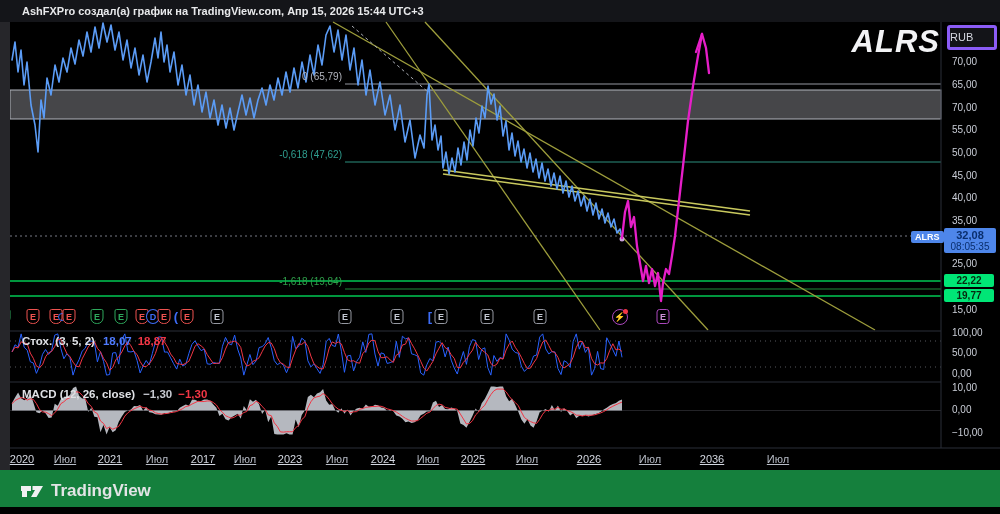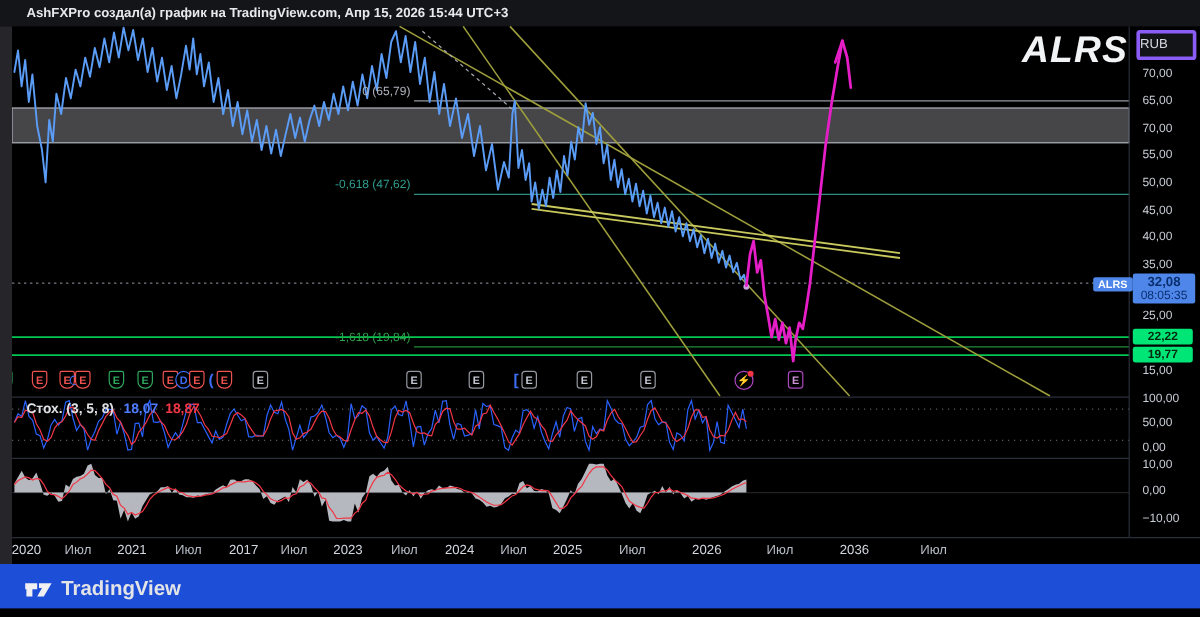--- a/index.html
+++ b/index.html
@@ -12,21 +12,21 @@
   
   #leftstrip{left:0;top:22px;width:10px;height:448px;background:#26262a;}
   
   #legend{left:22px;top:30px;font-size:12px;color:#e2e4e8;white-space:nowrap;font-weight:bold;}
   #legend .val{color:#5b9cf6;margin-left:8px;font-weight:bold;}
   
   #watermark{left:800px;top:24px;width:140px;text-align:right;font-size:31px;font-style:italic;
              font-weight:bold;color:#f2f3f5;letter-spacing:1px;}
   
   .tick{position:absolute;left:952px;width:46px;font-size:10px;color:#c9cdd6;}
-  .xtick{position:absolute;top:453px;font-size:11px;color:#b7bcc6;transform:translateX(-50%);}
+  .xtick{position:absolute;top:453px;font-size:11px;color:#b7bcc6;transform:translateX(-50%);text-decoration:underline;}
   
   #rub{left:947px;top:25px;width:44px;height:19px;border:3px solid #8b5cf6;border-radius:3px;
        color:#d5d8e0;font-size:11px;text-align:left;line-height:19px;background:#131418;}
   
   .fiblabel{position:absolute;left:230px;width:112px;text-align:right;font-size:10px;}
   
   #pricelabel{left:944px;top:228px;width:52px;background:#4e86ea;color:#0a2f6e;border-radius:2px;
               text-align:center;padding:1px 0;}
   #pricelabel .p{font-size:11px;font-weight:bold;line-height:12px;}
   #pricelabel .c{font-size:10px;line-height:11px;}
@@ -47,21 +47,21 @@
   .b-red{color:#ef5350;border:1.5px solid #ef5350;border-radius:2px 2px 6px 6px;}
   .b-green{color:#2ea85c;border:1.5px solid #2ea85c;border-radius:2px 2px 6px 6px;}
   .b-grey{color:#c4c8d2;border:1px solid #9598a1;border-radius:3px;}
   .b-blued{color:#3d6cf5;border:1.5px solid #3d6cf5;border-radius:50%;width:14px;}
   .b-bluedot{border:1.5px solid #3d6cf5;border-radius:50%;width:8px;height:8px;top:5px;background:transparent;}
   .b-bluec{color:#3d6cf5;border:none;font-size:13px;background:transparent;}
   .b-flash{color:#ce93d8;border:1.5px solid #ab47bc;border-radius:50%;width:16px;height:16px;font-size:9px;}
   .b-flash::after{content:"";position:absolute;right:-1px;top:-1px;width:5px;height:5px;background:#f23645;border-radius:50%;}
   .b-purple{color:#ce93d8;border:1.5px solid #ab47bc;border-radius:3px;}
   
-  #footer{left:0;top:470px;width:1000px;height:37px;background:#1d4ed8;}
+  #footer{left:0;top:470px;width:1000px;height:37px;background:#15803d;}
   #brand{position:absolute;left:20px;top:11px;display:flex;align-items:center;gap:7px;
          color:#e3e4e6;font-size:17px;font-weight:bold;}
 </style>
 </head>
 <body>
 
 <div id="app">
   <div class="abs" id="topbar">
     <span>AshFXPro создал(а) график на TradingView.com, Апр 15, 2026 15:44 UTC+3</span>
   </div>
@@ -116,21 +116,24 @@
     <div class="p">32,08</div>
     <div class="c">08:05:35</div>
   </div>
 
   <div id="greenlabels">
       <div class="greenlabel" style="top: 274px;">22,22</div>
       <div class="greenlabel" style="top: 289px; text-align: center;">19,77</div>
     </div>
 
   <div class="abs indlegend" style="top:335px">
-    <span>Стох. (3, 5, 8)</span><span class="b">18,07</span><span class="r">18,87</span>
+    <span>Стох. (3, 5, 2)</span><span class="b">18,07</span><span class="r">18,87</span>
+  </div>
+  <div class="abs indlegend" style="top:388px">
+    <span>MACD (12, 26, close)</span><span class="w">−1,30</span><span class="r">−1,30</span>
   </div>
 
   <div class="abs" id="badges">
       <div class="badge b-green" style="left: -6px;">E</div>
       <div class="badge b-red" style="left: 23px;">E</div>
       <div class="badge b-red" style="left: 46px;">E</div>
       <div class="badge b-bluedot" style="left: 52px;"></div>
       <div class="badge b-red" style="left: 59px;">E</div>
       <div class="badge b-green" style="left: 87px;">E</div>
       <div class="badge b-green" style="left: 111px;">E</div>

